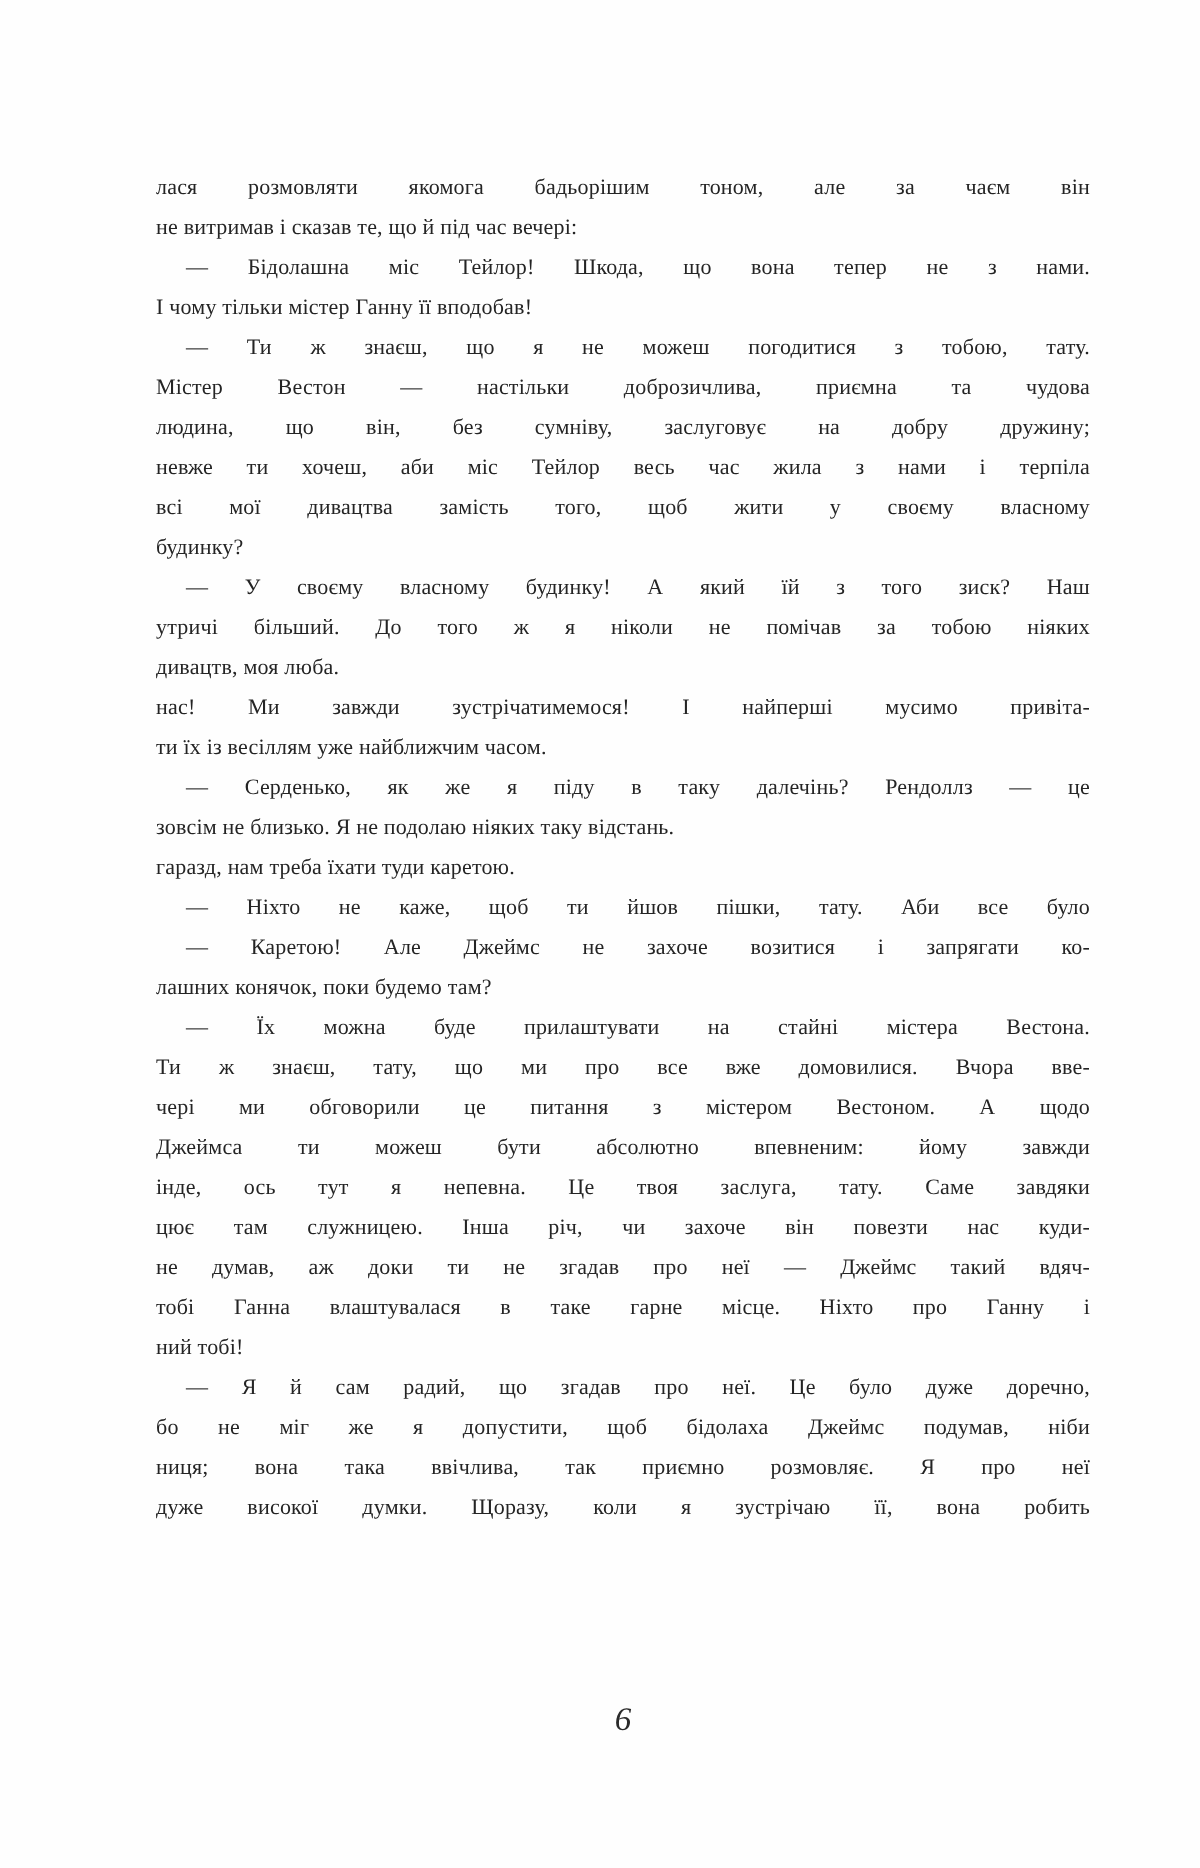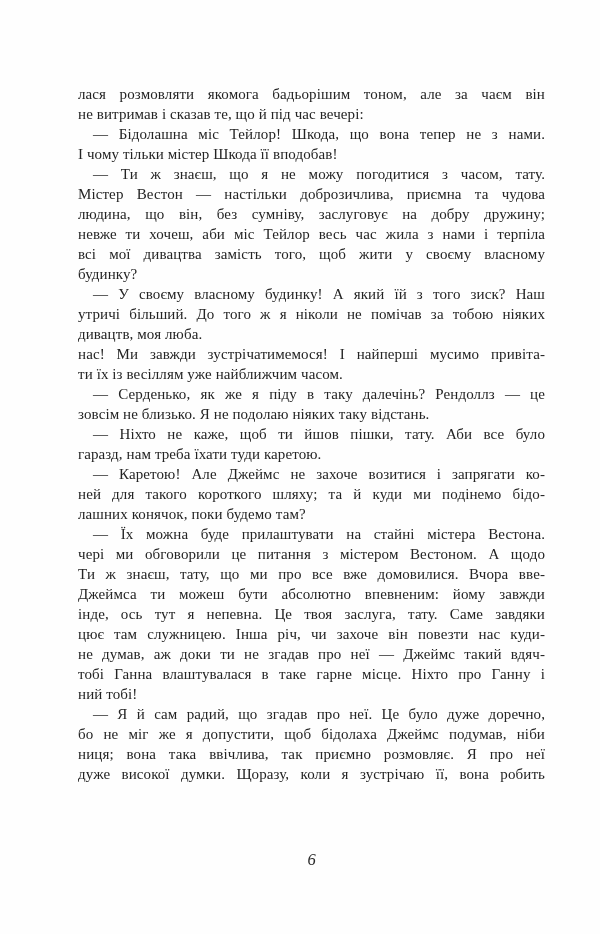--- a/index.html
+++ b/index.html
@@ -16,21 +16,21 @@
     color: #242424;
     overflow: hidden;
   }
   .text-block {
     position: absolute;
     left: 78px;
     top: 84px;
     width: 467px;
   }
   .line {
-    font-size: 15px;
+    font-size: 11px;
     line-height: 20px;
     height: 20px;
     text-align: justify;
     text-align-last: justify;
     letter-spacing: 0.1px;
     overflow: visible;
   }
   .line.par-start {
     text-indent: 15px;
   }
@@ -50,42 +50,41 @@
   }
 </style>
 </head>
 <body>
 
 <div class="page">
   <div class="text-block" id="text-block">
       <div class="line">лася розмовляти якомога бадьорішим тоном, але за чаєм він</div>
       <div class="line par-end">не витримав і сказав те, що й під час вечері:</div>
       <div class="line par-start">— Бідолашна міс Тейлор! Шкода, що вона тепер не з нами.</div>
-      <div class="line par-end">І чому тільки містер Шкода її вподобав!</div>
-      <div class="line par-start">— Ти ж знаєш, що я не можу погодитися з часом, тату.</div>
+      <div class="line par-end">І чому тільки містер Ганну її вподобав!</div>
+      <div class="line par-start">— Ти ж знаєш, що я не можеш погодитися з тобою, тату.</div>
       <div class="line">Містер Вестон — настільки доброзичлива, приємна та чудова</div>
       <div class="line">людина, що він, без сумніву, заслуговує на добру дружину;</div>
       <div class="line">невже ти хочеш, аби міс Тейлор весь час жила з нами і терпіла</div>
       <div class="line">всі мої дивацтва замість того, щоб жити у своєму власному</div>
       <div class="line par-end">будинку?</div>
       <div class="line par-start">— У своєму власному будинку! А який їй з того зиск? Наш</div>
       <div class="line">утричі більший. До того ж я ніколи не помічав за тобою ніяких</div>
       <div class="line par-end">дивацтв, моя люба.</div>
       <div class="line">нас! Ми завжди зустрічатимемося! І найперші мусимо привіта-</div>
       <div class="line par-end">ти їх із весіллям уже найближчим часом.</div>
       <div class="line par-start">— Серденько, як же я піду в таку далечінь? Рендоллз — це</div>
       <div class="line par-end">зовсім не близько. Я не подолаю ніяких таку відстань.</div>
+      <div class="line par-end">гаразд, нам треба їхати туди каретою.</div>
       <div class="line par-start">— Ніхто не каже, щоб ти йшов пішки, тату. Аби все було</div>
-      <div class="line par-end">гаразд, нам треба їхати туди каретою.</div>
       <div class="line par-start">— Каретою! Але Джеймс не захоче возитися і запрягати ко-</div>
-      <div class="line">ней для такого короткого шляху; та й куди ми подінемо бідо-</div>
       <div class="line par-end">лашних конячок, поки будемо там?</div>
       <div class="line par-start">— Їх можна буде прилаштувати на стайні містера Вестона.</div>
+      <div class="line">Ти ж знаєш, тату, що ми про все вже домовилися. Вчора вве-</div>
       <div class="line">чері ми обговорили це питання з містером Вестоном. А щодо</div>
-      <div class="line">Ти ж знаєш, тату, що ми про все вже домовилися. Вчора вве-</div>
       <div class="line">Джеймса ти можеш бути абсолютно впевненим: йому завжди</div>
       <div class="line">інде, ось тут я непевна. Це твоя заслуга, тату. Саме завдяки</div>
       <div class="line">цює там служницею. Інша річ, чи захоче він повезти нас куди-</div>
       <div class="line">не думав, аж доки ти не згадав про неї — Джеймс такий вдяч-</div>
       <div class="line">тобі Ганна влаштувалася в таке гарне місце. Ніхто про Ганну і</div>
       <div class="line par-end">ний тобі!</div>
       <div class="line par-start">— Я й сам радий, що згадав про неї. Це було дуже доречно,</div>
       <div class="line">бо не міг же я допустити, щоб бідолаха Джеймс подумав, ніби</div>
       <div class="line">ниця; вона така ввічлива, так приємно розмовляє. Я про неї</div>
       <div class="line">дуже високої думки. Щоразу, коли я зустрічаю її, вона робить</div>

